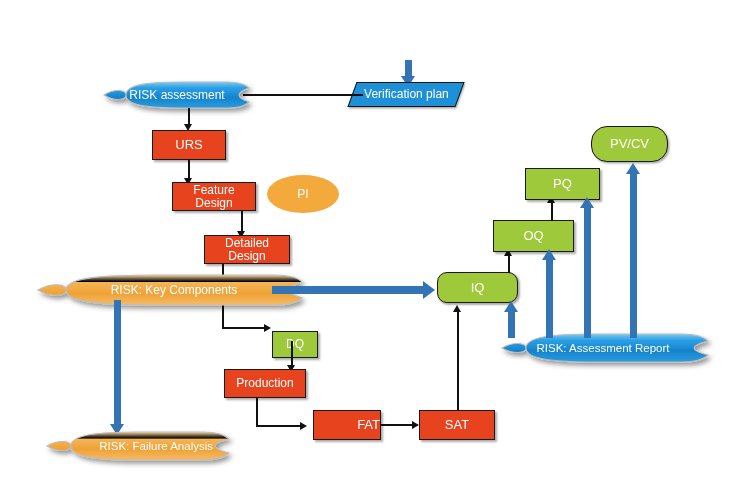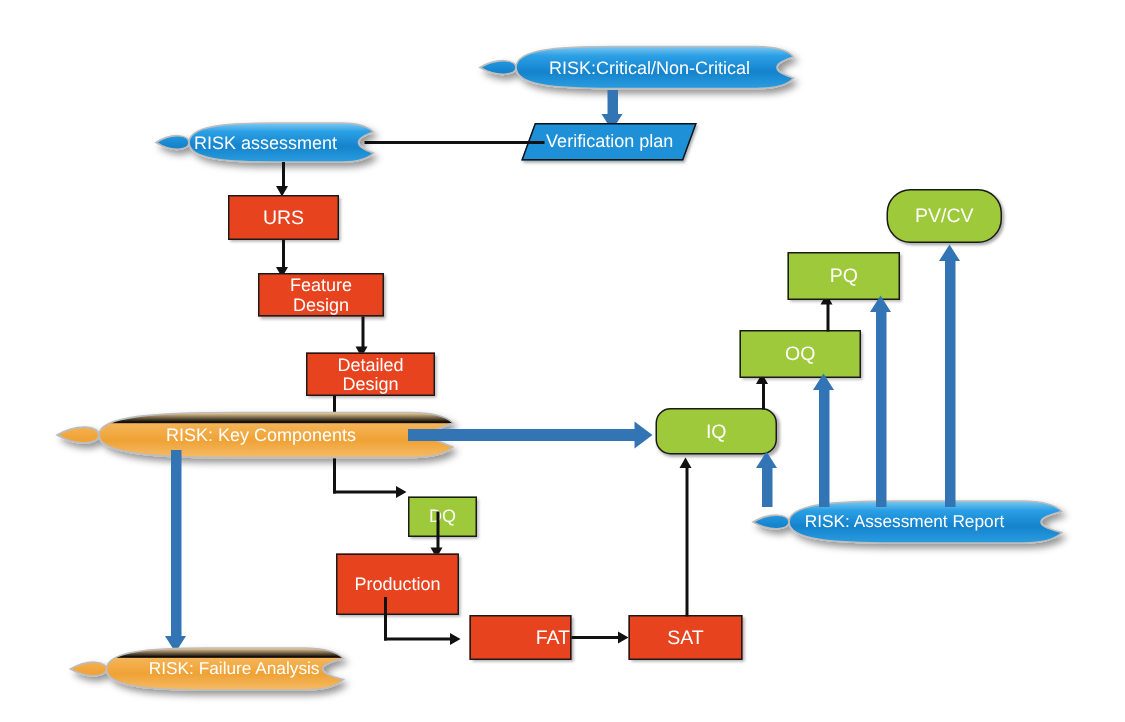--- a/index.html
+++ b/index.html
@@ -73,31 +73,20 @@
         <stop offset="25%" stop-color="#f5b457"></stop>
         <stop offset="62%" stop-color="#efa235"></stop>
         <stop offset="100%" stop-color="#f5bb68"></stop>
       </linearGradient>
       <filter id="rbShadow" x="-20%" y="-40%" width="150%" height="220%">
         <feDropShadow dx="2.5" dy="3" stdDeviation="2.4" flood-color="#000" flood-opacity="0.42"></feDropShadow>
       </filter>
     </defs>
   </svg>
 
-  <div class="ribbon" style="left:318px;top:30px;width:216px;height:30px;">
-    <svg width="216" height="30" viewBox="0 0 216 30">
-      <path filter="url(#rbShadow)" d="M 26 15 C 26 3, 52 1, 90 1 L 186 1 C 200 1, 208 4, 211 8
-               C 205 10, 200 12, 200 15 C 200 18, 205 20, 211 22
-               C 208 26, 200 29, 186 29 L 90 29 C 52 29, 26 27, 26 15 Z
-               M 26 15 C 26 10, 14 8, 2 15 C 14 22, 26 20, 26 15 Z" fill="url(#gBlue)" stroke="#bdbdbd" stroke-width="1.1"></path>
-    </svg>
-    <div class="rlabel" style="font-size:12px;padding-left:14px;">
-      <span>RISK:Critical/Non-Critical</span>
-    </div>
-  </div>
 
   <div class="barrow">
     <div class="shaft" style="left:405px;top:60px;width:7px;height:17px;"></div>
     <div class="head down" style="left:401px;top:76px;"></div>
   </div>
 
   <div class="node parallelogram" style="left:352px;top:82px;width:108px;height:25px;font-size:12px;">
     <span>Verification plan</span>
   </div>
 
@@ -122,20 +111,23 @@
     <span>URS</span>
   </div>
 
   <div class="ln lnv" style="left:188px;top:160px;height:20px;"></div>
   <div class="ahd down" style="left:184px;top:178px;"></div>
 
   <div class="node box red" style="left:172px;top:182px;width:84px;height:29px;font-size:12px;">
     <span>Feature Design</span>
   </div>
 
+  <div class="node ellipse" style="left:267px;top:175px;width:72px;height:38px;font-size:12px;">
+    <span>PI</span>
+  </div>
 
   <div class="ln lnv" style="left:241px;top:211px;height:22px;"></div>
   <div class="ahd down" style="left:237px;top:231px;"></div>
 
   <div class="node box red" style="left:204px;top:235px;width:86px;height:29px;font-size:12px;">
     <span>Detailed Design</span>
   </div>
 
   <div class="ln lnv" style="left:222px;top:264px;height:65px;"></div>
   <div class="ln lnh" style="left:222px;top:327px;width:44px;"></div>
@@ -163,21 +155,21 @@
     <div class="head down" style="left:110px;top:424px;"></div>
   </div>
 
   <div class="node box green" style="left:272px;top:331px;width:46px;height:27px;font-size:12px;">
     <span>DQ</span>
   </div>
 
   <div class="ln lnv" style="left:291px;top:341px;height:26px;"></div>
   <div class="ahd down" style="left:287px;top:365px;"></div>
 
-  <div class="node box red" style="left:224px;top:369px;width:82px;height:41px;font-size:12px;">
+  <div class="node box red" style="left:224px;top:369px;width:82px;height:29px;font-size:12px;">
     <span>Production</span>
   </div>
 
   <div class="ln lnv" style="left:256px;top:398px;height:29px;"></div>
   <div class="ln lnh" style="left:256px;top:425px;width:46px;"></div>
   <div class="ahd right" style="left:300px;top:422px;"></div>
 
   <div class="node box red" style="left:313px;top:410px;width:68px;height:30px;font-size:13px;justify-content:flex-end;">
     <span>FAT</span>
   </div>

